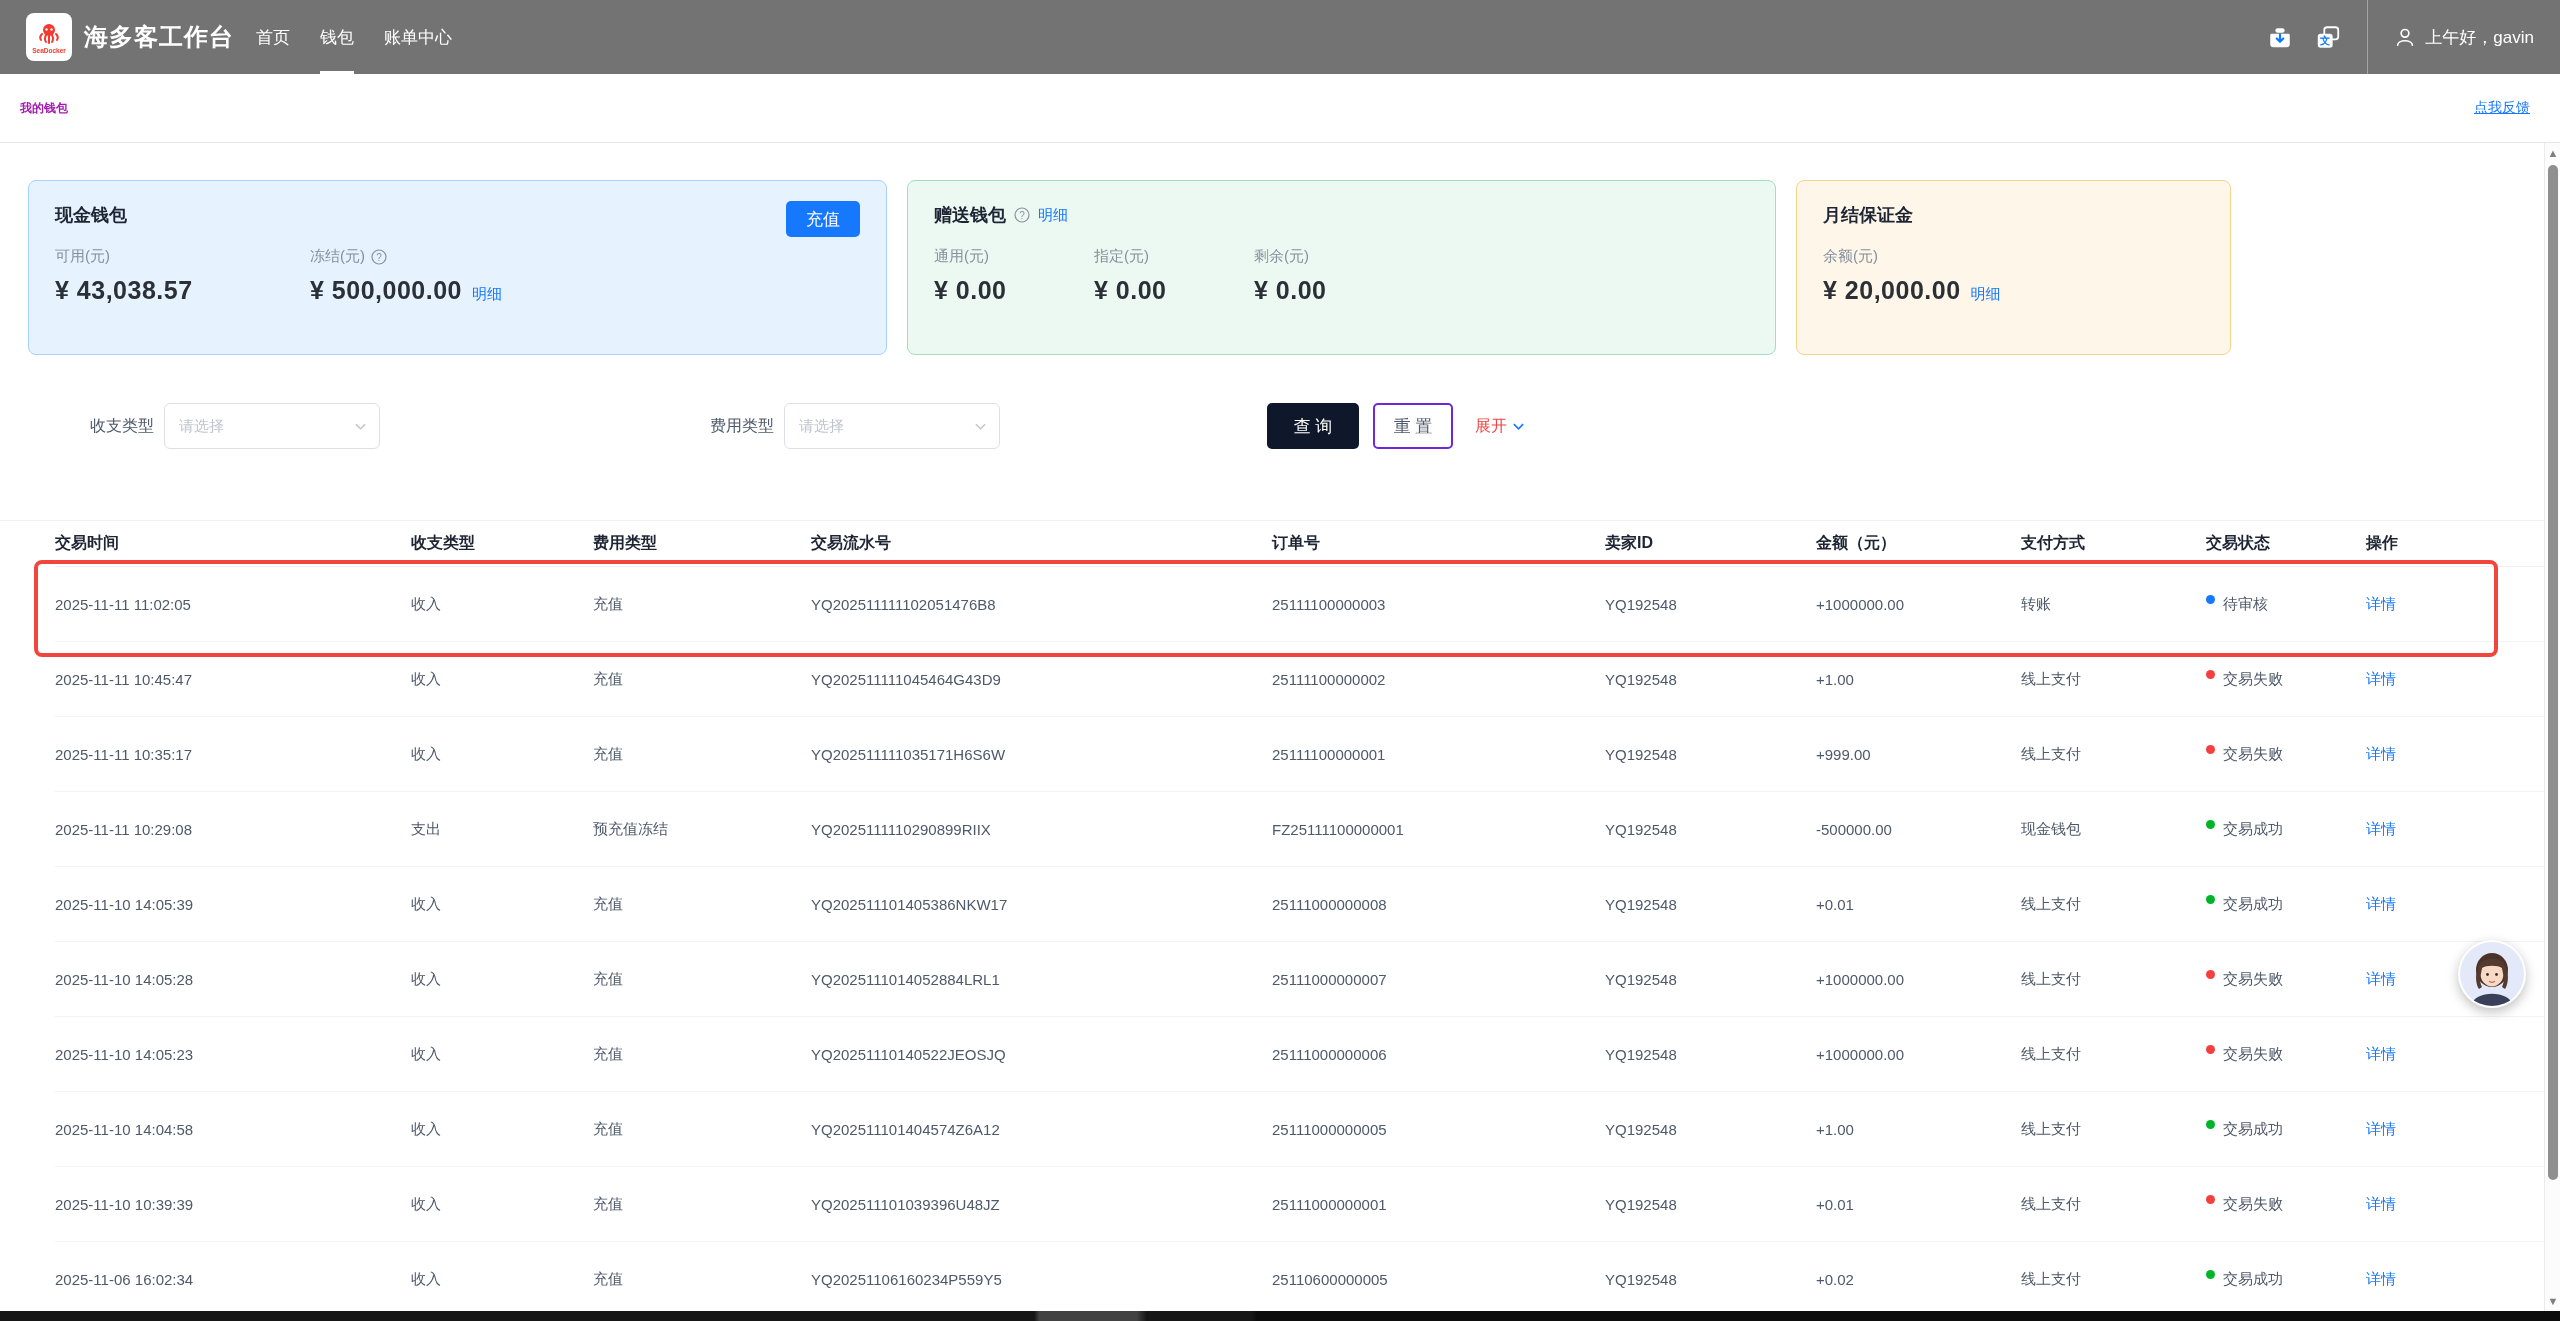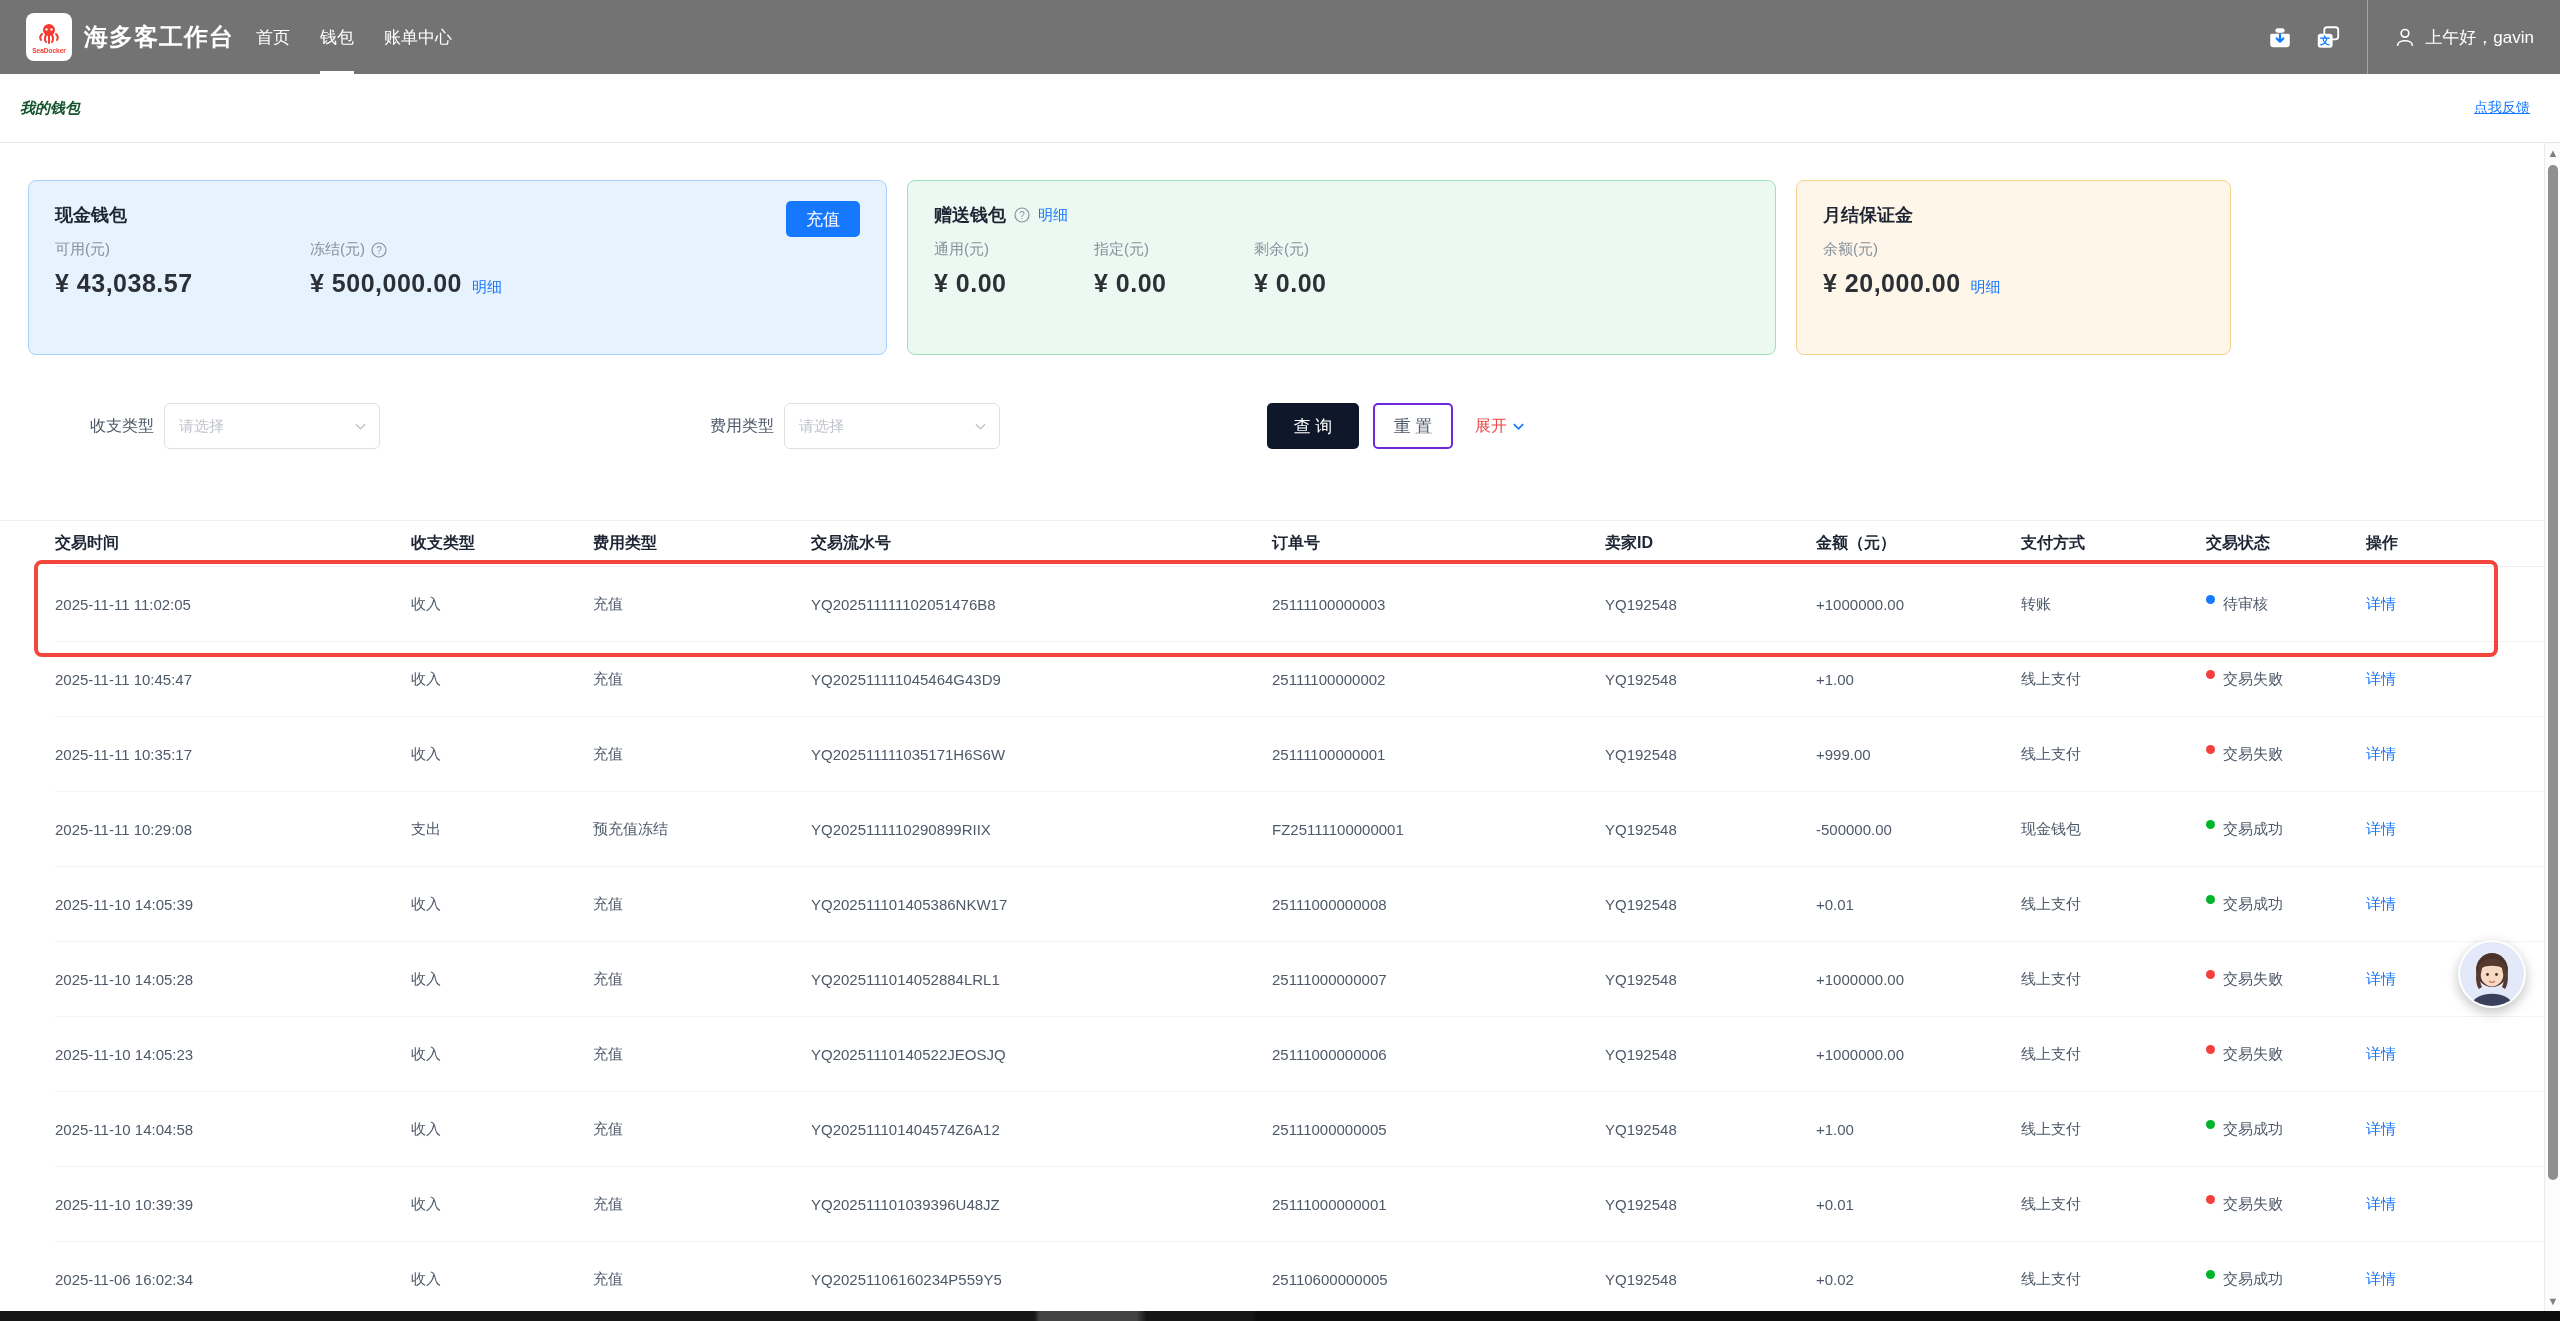--- a/index.html
+++ b/index.html
@@ -16,35 +16,35 @@
   .nav { display:flex; margin-left:22px; gap:30px; height:74px; align-items:center; }
   .nav-item { position:relative; font-size:17px; height:74px; display:flex; align-items:center; cursor:pointer; }
   .nav-item.active::after { content:""; position:absolute; left:0; right:0; bottom:0; height:3px; background:#fff; }
   .top-right { margin-left:auto; display:flex; align-items:center; gap:22px; }
   .top-icon { width:26px; height:26px; display:flex; align-items:center; justify-content:center; cursor:pointer; }
   .top-divider { width:1px; height:74px; background:rgba(255,255,255,.35); margin:0 4px; }
   .greet { display:flex; align-items:center; gap:9px; font-size:17px; white-space:nowrap; }
 
   
   .crumb-bar { height:69px; display:flex; align-items:center; justify-content:space-between; padding:0 26px 0 20px; border-bottom:1px solid #e5e6eb; }
-  .page-title { font-size:15px; font-weight:bold; color:#14532d;font-style:italic; }
+  .page-title { font-size:12px; font-weight:bold; color:#a21caf; }
   .feedback { font-size:14px; color:#1677ff; cursor:pointer; margin-right:4px;text-decoration:underline; }
 
   
   .cards { display:flex; gap:20px; padding:37px 0 0 28px; }
   .card { height:175px; border-radius:8px; padding:22px 26px; position:relative; }
   .card.cash { width:859px; background:#e7f2ff; border:1px solid #a9d1ff; }
   .card.gift { width:869px; background:#ecf9f2; border:1px solid #9fe0bd; }
   .card.deposit { width:435px; background:#fdf6e9; border:1px solid #f3d48f; }
   .card-head { display:flex; align-items:center; }
   .card-title { font-size:18px; font-weight:bold; color:#1d2433; }
   .card-link { font-size:15px; color:#1677ff; cursor:pointer; margin-left:8px; }
   .help-icon { width:16px; height:16px; margin-left:8px; display:inline-flex; }
   .recharge-btn { position:absolute; top:20px; right:26px; width:74px; height:36px; background:#1677ff; color:#fff; border:none; border-radius:5px; font-size:17px; cursor:pointer; font-family:inherit; }
-  .fields { display:flex; margin-top:13px; }
+  .fields { display:flex; margin-top:20px; }
   .field { min-width:160px; }
   .card.cash .field:first-child { min-width:255px; }
   .f-label { font-size:15px; color:#86909c; display:flex; align-items:center; }
   .f-label .help-icon { margin-left:6px; }
   .f-value-row { margin-top:10px; display:flex; align-items:baseline; }
   .f-value { font-size:25px; font-weight:bold; color:#2b2f36; letter-spacing:.5px; }
   .f-link { font-size:15px; color:#1677ff; margin-left:10px; cursor:pointer; }
 
   
   .filters { display:flex; align-items:center; margin-top:48px; padding-left:90px; }

